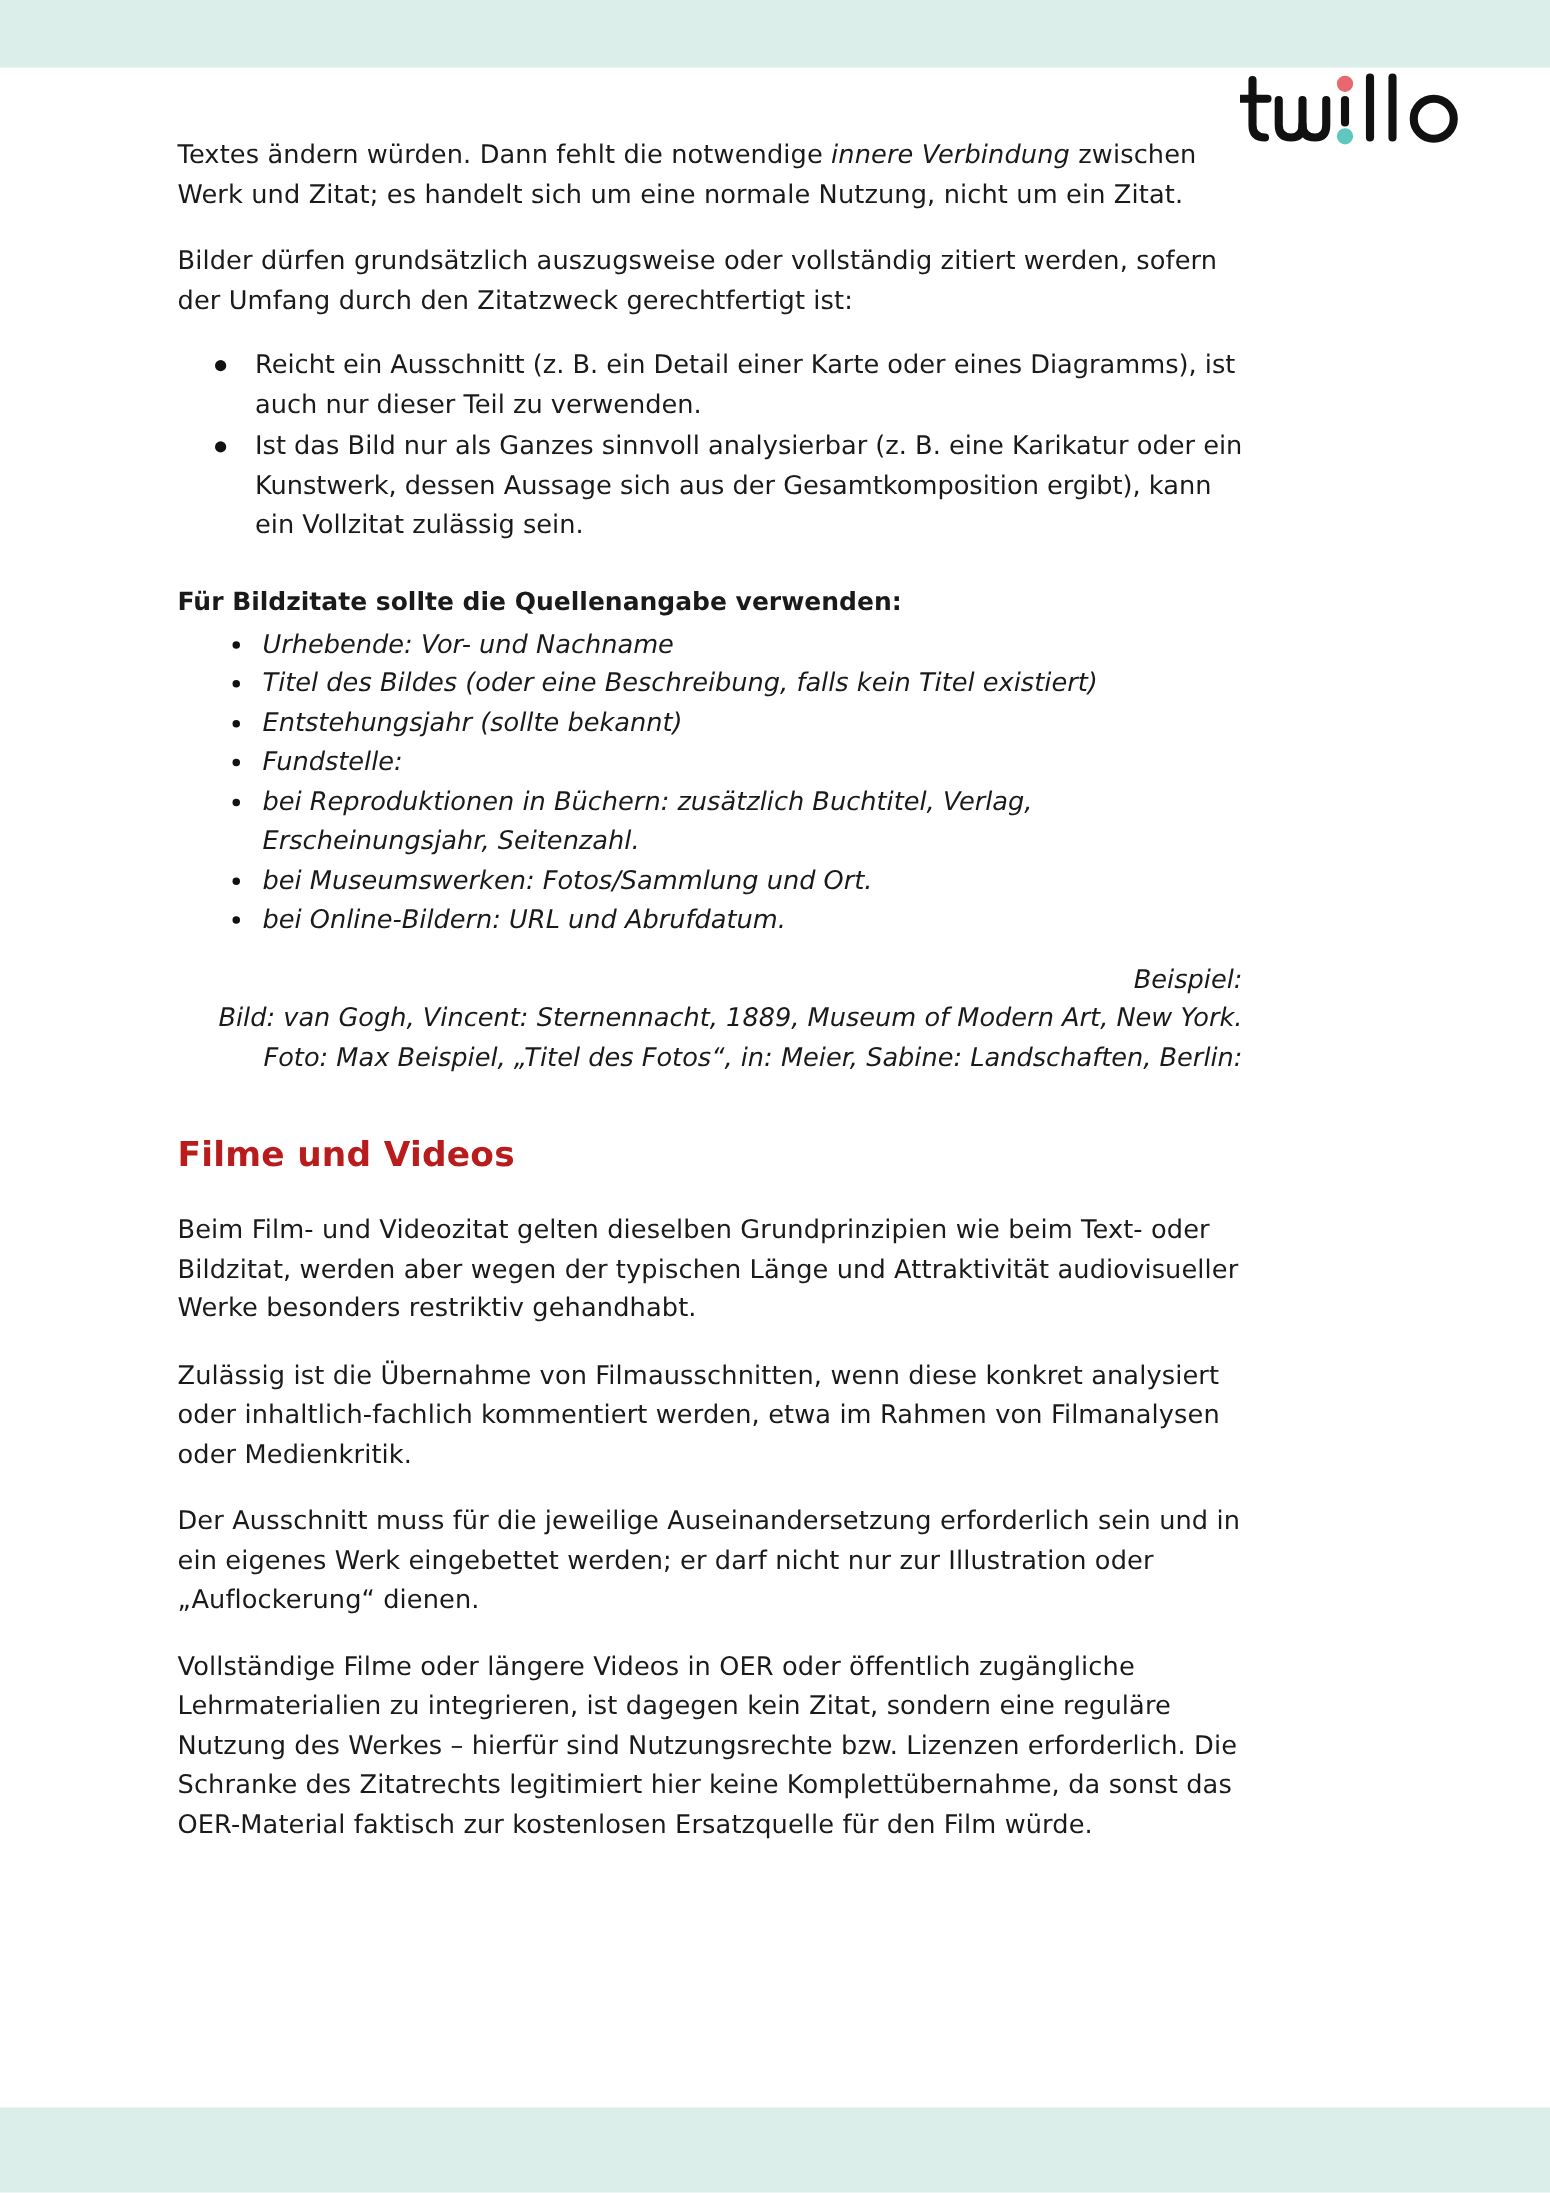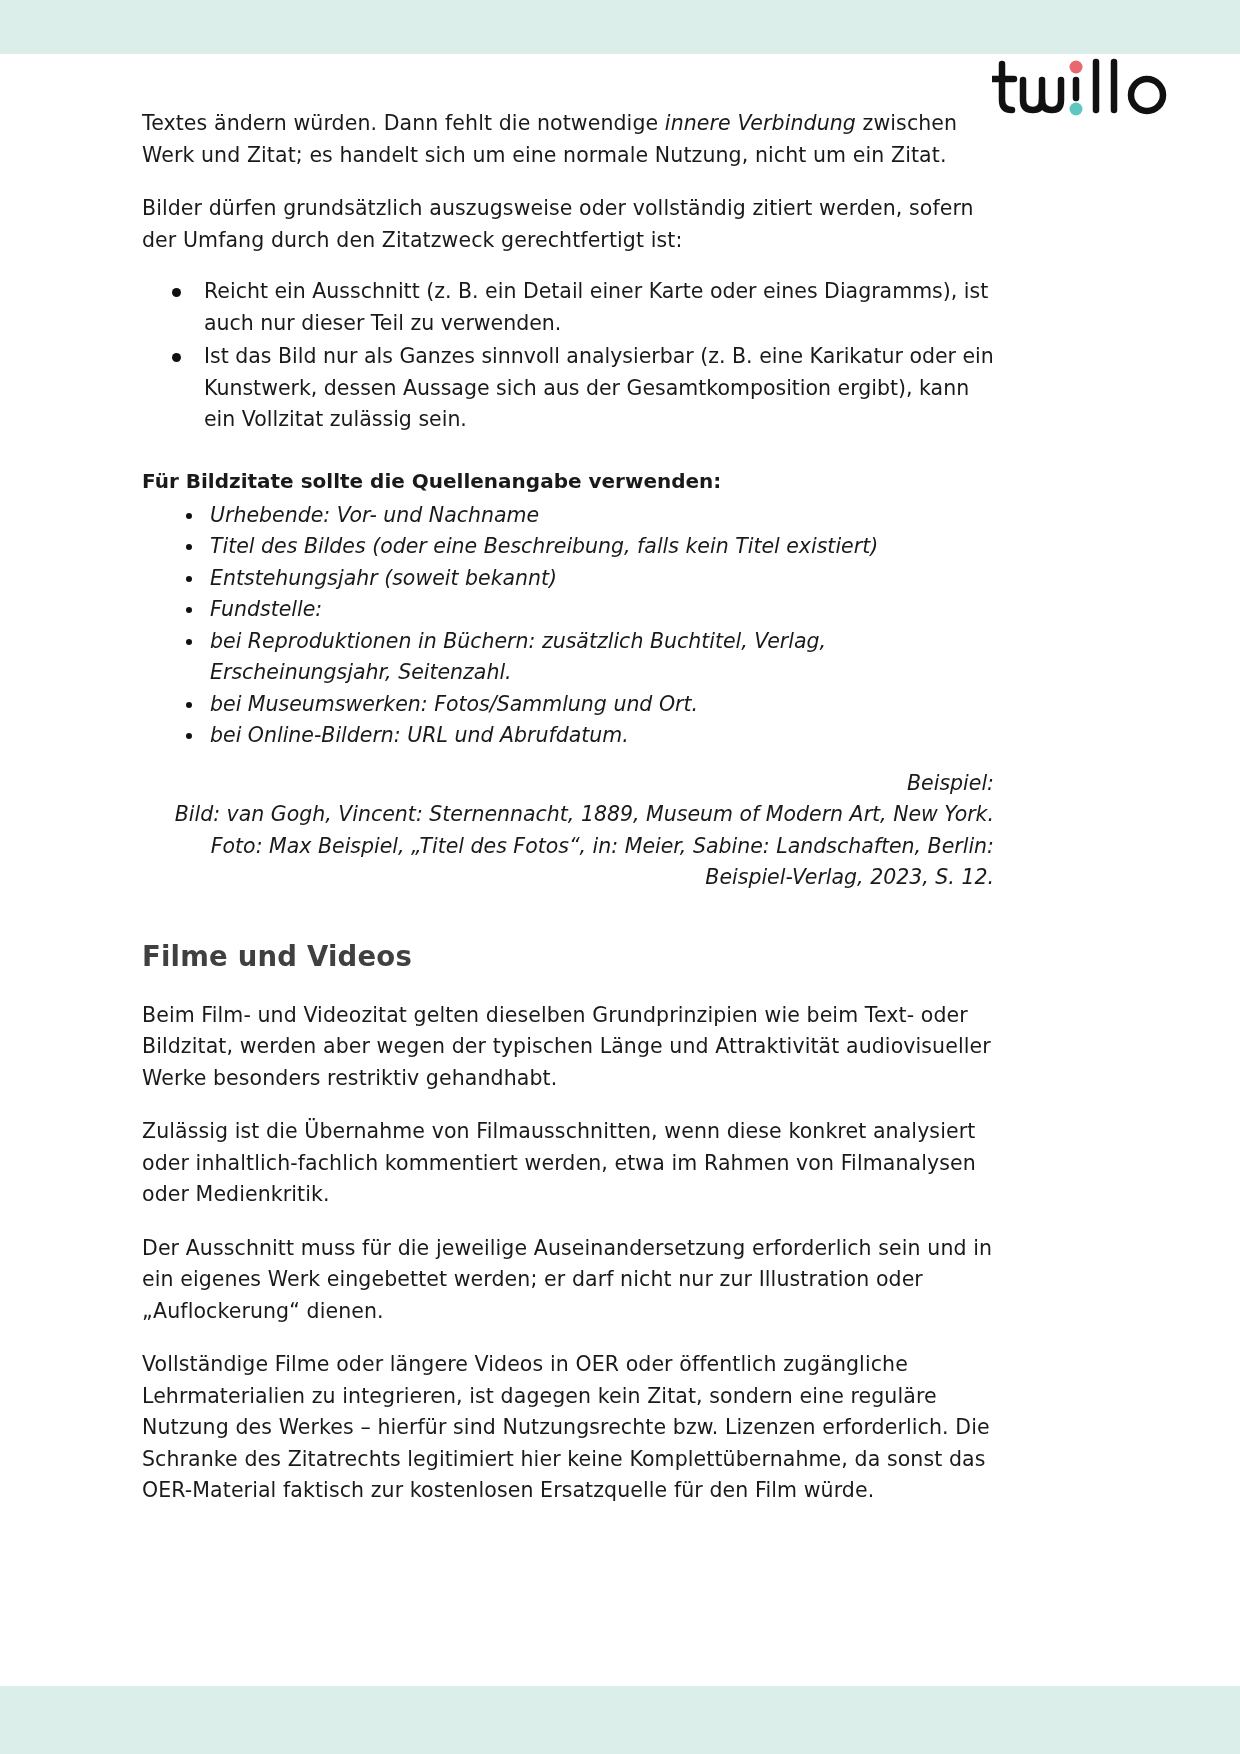--- a/index.html
+++ b/index.html
@@ -77,21 +77,21 @@
     width: 9px;
     height: 9px;
     border-radius: 50%;
     background: #111111;
   }
 
   h2.section-heading {
     font-size: 27.5px;
     line-height: 36px;
     font-weight: bold;
-    color: #404040;
+    color: #b91c1c;
     margin: 44px 0 26px 0;
     letter-spacing: 0.2px;
   }
 
   p.sub-heading {
     font-size: 20px;
     line-height: 30px;
     font-weight: bold;
     margin: 0 0 4px 0;
   }
@@ -162,32 +162,31 @@
   <ul class="big-list">
     <li>Reicht ein Ausschnitt (z. B. ein Detail einer Karte oder eines Diagramms), ist auch nur dieser Teil zu verwenden.</li>
     <li>Ist das Bild nur als Ganzes sinnvoll analysierbar (z. B. eine Karikatur oder ein Kunstwerk, dessen Aussage sich aus der Gesamtkomposition ergibt), kann ein Vollzitat zulässig sein.</li>
   </ul>
 
   <p class="sub-heading">Für Bildzitate sollte die Quellenangabe verwenden:</p>
 
   <ul class="small-list">
     <li>Urhebende: Vor- und Nachname</li>
     <li>Titel des Bildes (oder eine Beschreibung, falls kein Titel existiert)</li>
-    <li>Entstehungsjahr (soweit bekannt)</li>
+    <li>Entstehungsjahr (sollte bekannt)</li>
     <li>Fundstelle:</li>
     <li>bei Reproduktionen in Büchern: zusätzlich Buchtitel, Verlag, Erscheinungsjahr, Seitenzahl.</li>
     <li>bei Museumswerken: Fotos/Sammlung und Ort.</li>
     <li>bei Online-Bildern: URL und Abrufdatum.</li>
   </ul>
 
   <div class="example-block">
     <span class="line">Beispiel:</span>
     <span class="line">Bild: van Gogh, Vincent: Sternennacht, 1889, Museum of Modern Art, New York.</span>
     <span class="line">Foto: Max Beispiel, „Titel des Fotos“, in: Meier, Sabine: Landschaften, Berlin:</span>
-    <span class="line">Beispiel-Verlag, 2023, S. 12.</span>
   </div>
 
   <h2 class="section-heading">Filme und Videos</h2>
 
   <p class="body">Beim Film- und Videozitat gelten dieselben Grundprinzipien wie beim Text- oder Bildzitat, werden aber wegen der typischen Länge und Attraktivität audiovisueller Werke besonders restriktiv gehandhabt.</p>
   <p class="body">Zulässig ist die Übernahme von Filmausschnitten, wenn diese konkret analysiert oder inhaltlich-fachlich kommentiert werden, etwa im Rahmen von Filmanalysen oder Medienkritik.</p>
   <p class="body">Der Ausschnitt muss für die jeweilige Auseinandersetzung erforderlich sein und in ein eigenes Werk eingebettet werden; er darf nicht nur zur Illustration oder „Auflockerung“ dienen.</p>
   <p class="body">Vollständige Filme oder längere Videos in OER oder öffentlich zugängliche Lehrmaterialien zu integrieren, ist dagegen kein Zitat, sondern eine reguläre Nutzung des Werkes – hierfür sind Nutzungsrechte bzw. Lizenzen erforderlich. Die Schranke des Zitatrechts legitimiert hier keine Komplettübernahme, da sonst das OER-Material faktisch zur kostenlosen Ersatzquelle für den Film würde.</p>
 
 </main>

